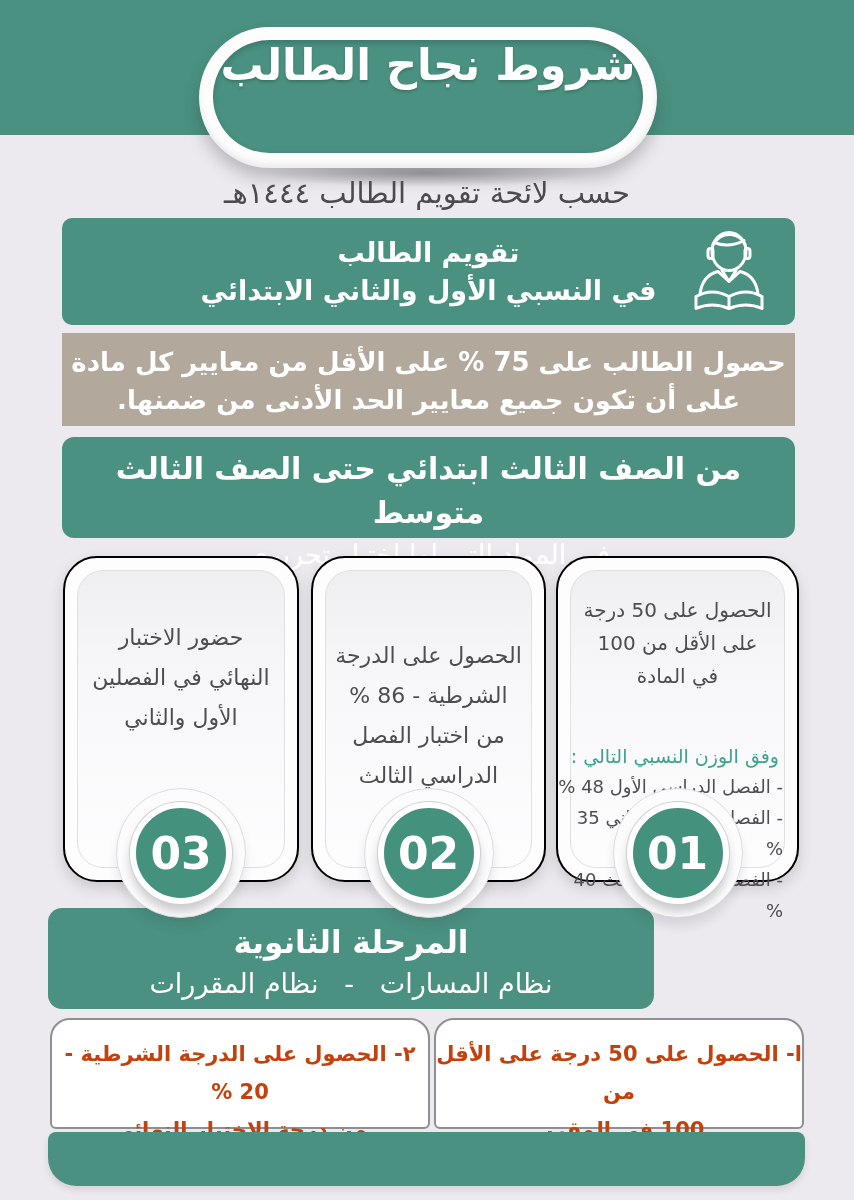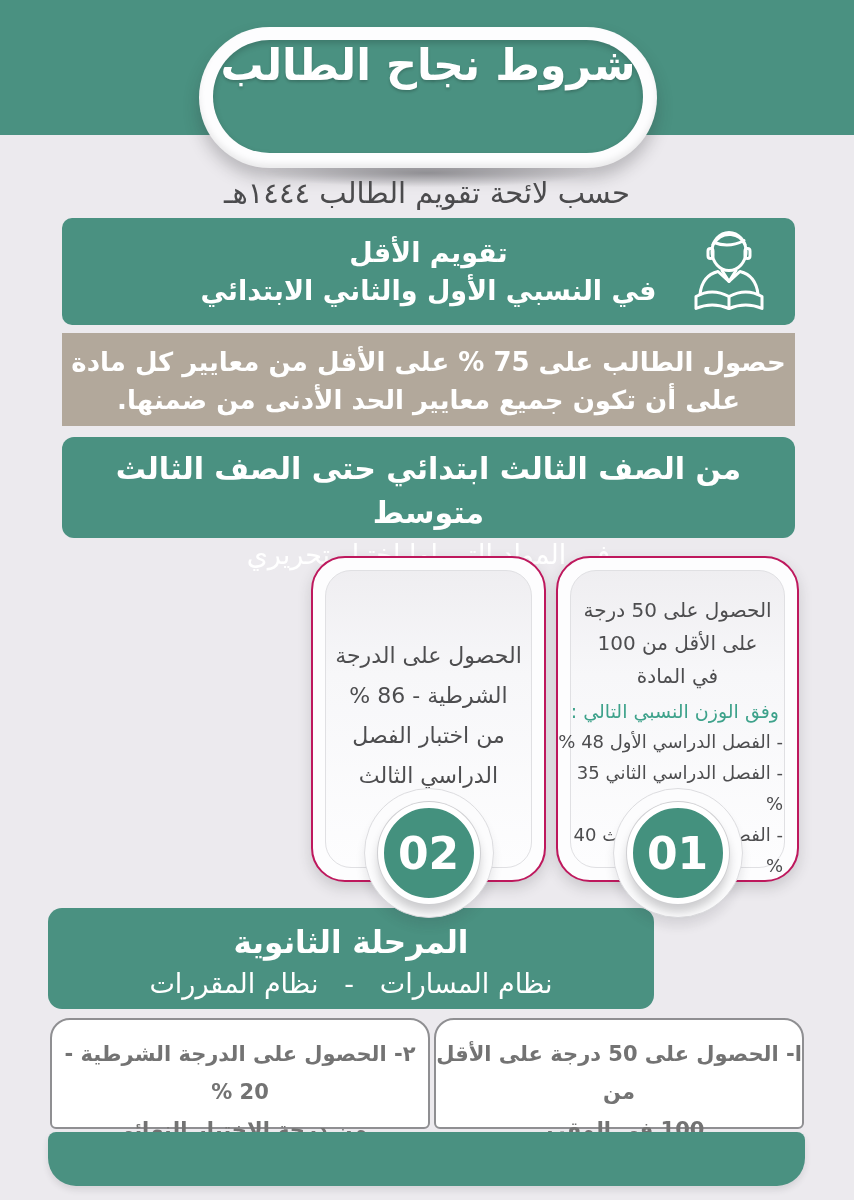--- a/index.html
+++ b/index.html
@@ -30,47 +30,47 @@
 
   .banner-beige{top:333px;height:93px;border-radius:0;background:#b2a89b;}
   .banner-beige .l1{margin-top:10px;font-size:26px;font-weight:bold;line-height:38px;}
   .banner-beige .l2{font-size:26px;font-weight:bold;line-height:38px;}
 
   .banner2{top:437px;height:101px;border-radius:12px;}
   .banner2 .l1{margin-top:10px;font-size:30px;font-weight:bold;line-height:44px;}
   .banner2 .l2{font-size:27px;line-height:40px;}
 
   
-  .card{position:absolute;top:556px;height:322px;background:#fdfdfe;border:2px solid #be185d;border-radius:34px;
+  .card{position:absolute;top:556px;height:322px;background:#fdfdfe;border:2px solid #000000;border-radius:34px;
     box-shadow:0 6px 14px rgba(50,50,55,.18);}
   .card-01{left:556px;width:239px;}
   .card-02{left:311px;width:231px;}
   .card-03{left:63px;width:232px;}
   .card-inner{position:absolute;left:12px;right:12px;top:12px;bottom:12px;border-radius:26px;
     background:linear-gradient(180deg,#efeef1 0%,#f7f7f9 35%,#fdfdfe 100%);border:1px solid #e0e0e3;z-index:1;}
   .arch{position:absolute;left:50%;transform:translateX(-50%);bottom:-38px;width:128px;height:128px;border-radius:50%;
     background:#fcfcfd;border:1px solid #dddde0;z-index:2;box-shadow:0 9px 10px rgba(50,50,55,.10);}
   .badge{position:absolute;left:50%;transform:translateX(-50%);bottom:-24px;width:90px;height:90px;border-radius:50%;
     background:#44917e;border:6px solid #ffffff;z-index:3;display:flex;align-items:center;justify-content:center;
     color:#fff;font-size:44px;font-weight:bold;box-shadow:0 0 0 1px #cfcfd2, 0 8px 10px rgba(40,40,45,.22);}
   .card-text{position:relative;z-index:2;color:#4d4d4f;}
   .card-01 .centered{padding-top:36px;text-align:center;font-size:20px;line-height:33px;}
-  .card-01 .highlight{padding:3px 18px 0 0;text-align:right;font-size:19px;line-height:30px;color:#3ea28b;}
+  .card-01 .highlight{padding:3px 18px 0 0;text-align:right;font-size:19px;line-height:30px;color:#3ea28b;margin-top:45px;}
   .card-01 .items div{padding:0 14px 0 0;text-align:right;font-size:18px;line-height:31px;}
   .card-02 .blob{padding:78px 22px 0;text-align:center;font-size:22px;line-height:40px;}
   .card-03 .blob{padding:60px 24px 0;text-align:center;font-size:22px;line-height:40px;}
 
   
   .banner3{position:absolute;left:48px;top:908px;width:606px;height:101px;background:#4a9181;border-radius:14px;
     color:#fff;text-align:center;}
   .banner3 .l1{margin-top:12px;font-size:31px;font-weight:bold;line-height:44px;}
   .banner3 .l2{font-size:27px;line-height:40px;}
 
   .note-box{position:absolute;top:1018px;height:107px;background:#ffffff;border:2px solid #8f8f92;
-    border-radius:20px 20px 6px 6px;color:#737373;text-align:center;font-weight:bold;font-size:21px;line-height:38px;}
+    border-radius:20px 20px 6px 6px;color:#c2410c;text-align:center;font-weight:bold;font-size:21px;line-height:38px;}
   .box-right{left:434px;width:366px;}
   .box-left{left:50px;width:376px;}
   .note-box .inner{padding-top:15px;}
 
   .bottom-bar{position:absolute;left:48px;top:1132px;width:757px;height:54px;background:#4a9181;
     border-radius:8px 8px 28px 28px;box-shadow:0 4px 6px rgba(50,50,55,.12);}
 </style>
 </head>
 <body>
 
@@ -92,21 +92,21 @@
       <ellipse cx="50" cy="30" rx="17" ry="19"></ellipse>
       <path d="M34 23 Q41 12 52 13 Q62 14 66 23"></path>
       <path d="M35 21 Q50 27 65 19"></path>
       <rect x="29" y="27" width="5" height="10" rx="2.5"></rect>
       <rect x="66" y="27" width="5" height="10" rx="2.5"></rect>
       <path d="M21 73 Q23 54 39 50 L50 60 L61 50 Q77 54 79 73"></path>
       <path d="M43 49 L50 60 L57 49"></path>
       <path d="M17 75 Q33 66 50 75 Q67 66 83 75 L83 87 Q67 80 50 87 Q33 80 17 87 Z"></path>
       <path d="M50 75 L50 87"></path>
     </svg>
-    <div class="l1">تقويم الأقل</div>
+    <div class="l1">تقويم الطالب</div>
     <div class="l2">في النسبي الأول والثاني الابتدائي</div>
   </div>
 
   <div class="banner banner-beige">
     <div class="l1">حصول الطالب على 75 % على الأقل من معايير كل مادة</div>
     <div class="l2">على أن تكون جميع معايير الحد الأدنى من ضمنها.</div>
   </div>
 
   <div class="banner banner2 green">
     <div class="l1">من الصف الثالث ابتدائي حتى الصف الثالث متوسط</div>
@@ -134,20 +134,28 @@
 
   <div class="card card-02">
     <div class="card-inner"></div>
     <div class="card-text">
       <div class="blob">الحصول على الدرجة الشرطية - 86 % من اختبار الفصل الدراسي الثالث</div>
     </div>
     <div class="arch"></div>
     <div class="badge">02</div>
   </div>
 
+  <div class="card card-03">
+    <div class="card-inner"></div>
+    <div class="card-text">
+      <div class="blob">حضور الاختبار النهائي في الفصلين الأول والثاني</div>
+    </div>
+    <div class="arch"></div>
+    <div class="badge">03</div>
+  </div>
 
   <div class="banner3">
     <div class="l1">المرحلة الثانوية</div>
     <div class="l2">نظام المسارات&nbsp;&nbsp; - &nbsp;&nbsp;نظام المقررات</div>
   </div>
 
   <div class="note-box box-right">
     <div class="inner">
       <div>ا- الحصول على 50 درجة على الأقل من</div>
       <div>100 في المقرر.</div>

